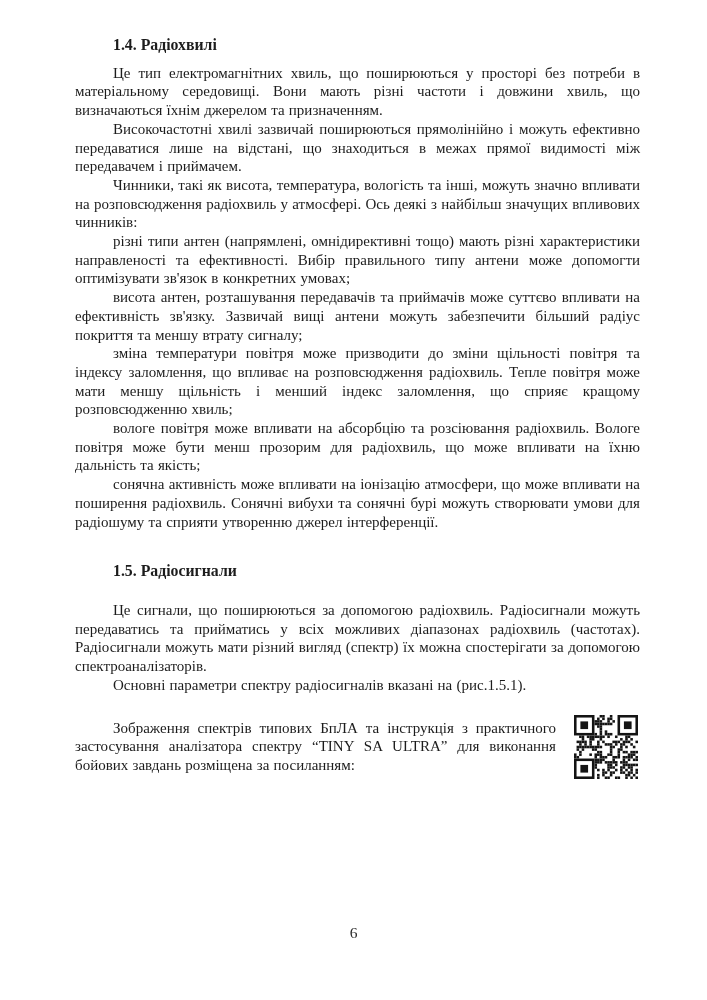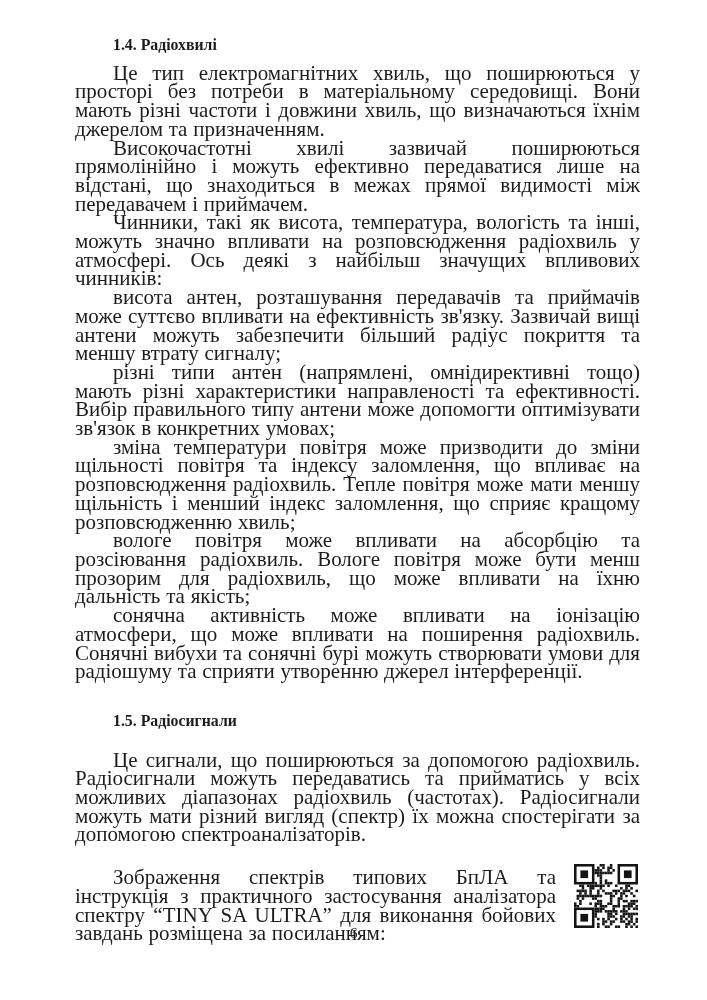--- a/index.html
+++ b/index.html
@@ -19,21 +19,21 @@
   .heading {
     font-weight: bold;
     font-size: 15.8px;
     line-height: 18.7px;
     text-indent: 38px;
     margin: 0 0 9px 0;
   }
   .heading.gap-above { margin-top: 31px; margin-bottom: 20px; }
   p.para {
     margin: 0;
-    font-size: 21px;
+    font-size: 15px;
     line-height: 18.7px;
     text-align: justify;
     text-indent: 38px;
     word-spacing: 0.5px;
   }
   p.para b { font-weight: normal; }
   p.para.gap-above { margin-top: 24px; }
   .qr-float {
     float: right;
     width: 68px;
@@ -52,27 +52,28 @@
 </style>
 </head>
 <body>
 
 <div class="page">
   <div class="doc-body" id="doc-body">
       <div class="heading"><span>1.4. Радіохвилі</span></div>
       <p class="para"><span>Це тип електромагнітних хвиль, що поширюються у просторі без потреби в матеріальному середовищі. Вони мають різні частоти і довжини хвиль, що визначаються їхнім джерелом та призначенням.</span></p>
       <p class="para"><span>Високочастотні хвилі зазвичай поширюються прямолінійно і можуть ефективно передаватися лише на відстані, що знаходиться в межах прямої видимості між передавачем і приймачем.</span></p>
       <p class="para"><span>Чинники, такі як висота, температура, вологість та інші, можуть значно впливати на </span><b>розповсюдження радіохвиль у атмосфері.</b><span> Ось деякі з найбільш значущих впливових чинників:</span></p>
+      <p class="para"><b>різні типи антен</b><span> (напрямлені, омнідирективні тощо) мають різні характеристики направленості та ефективності. Вибір правильного типу антени може допомогти оптимізувати зв'язок в конкретних умовах;</span></p>
       <p class="para"><b>висота антен,</b><span> розташування передавачів та приймачів може суттєво впливати на ефективність зв'язку. Зазвичай вищі антени можуть забезпечити більший радіус покриття та меншу втрату сигналу;</span></p>
-      <p class="para"><b>різні типи антен</b><span> (напрямлені, омнідирективні тощо) мають різні характеристики направленості та ефективності. Вибір правильного типу антени може допомогти оптимізувати зв'язок в конкретних умовах;</span></p>
       <p class="para"><b>зміна температури повітря</b><span> може призводити до зміни щільності повітря та індексу заломлення, що впливає на розповсюдження радіохвиль. Тепле повітря може мати меншу щільність і менший індекс заломлення, що сприяє кращому розповсюдженню хвиль;</span></p>
       <p class="para"><b>вологе повітря</b><span> може впливати на абсорбцію та розсіювання радіохвиль. Вологе повітря може бути менш прозорим для радіохвиль, що може впливати на їхню дальність та якість;</span></p>
       <p class="para"><b>сонячна активність</b><span> може впливати на іонізацію атмосфери, що може впливати на поширення радіохвиль. Сонячні вибухи та сонячні бурі можуть створювати умови для радіошуму та сприяти утворенню джерел інтерференції.</span></p>
       <div class="heading gap-above"><span>1.5. Радіосигнали</span></div>
       <p class="para"><span>Це сигнали, що поширюються за допомогою радіохвиль. Радіосигнали можуть передаватись та прийматись у всіх можливих діапазонах радіохвиль (частотах). Радіосигнали можуть мати різний вигляд (спектр) їх можна спостерігати за допомогою спектроаналізаторів.</span></p>
+      <p class="para"><b>Основні параметри спектру радіосигналів</b><span> вказані на (рис.1.5.1).</span></p>
       <p class="para gap-above"><span class="qr-float">
           <svg viewBox="0 0 68 68" xmlns="http://www.w3.org/2000/svg" fill="#141414">
             <rect x="27.20" y="0.00" width="2.72" height="2.72"></rect>
             <rect x="29.92" y="0.00" width="2.72" height="2.72"></rect>
             <rect x="38.08" y="0.00" width="2.72" height="2.72"></rect>
             <rect x="24.48" y="2.72" width="2.72" height="2.72"></rect>
             <rect x="29.92" y="2.72" width="2.72" height="2.72"></rect>
             <rect x="35.36" y="2.72" width="2.72" height="2.72"></rect>
             <rect x="38.08" y="2.72" width="2.72" height="2.72"></rect>
             <rect x="21.76" y="5.44" width="2.72" height="2.72"></rect>

